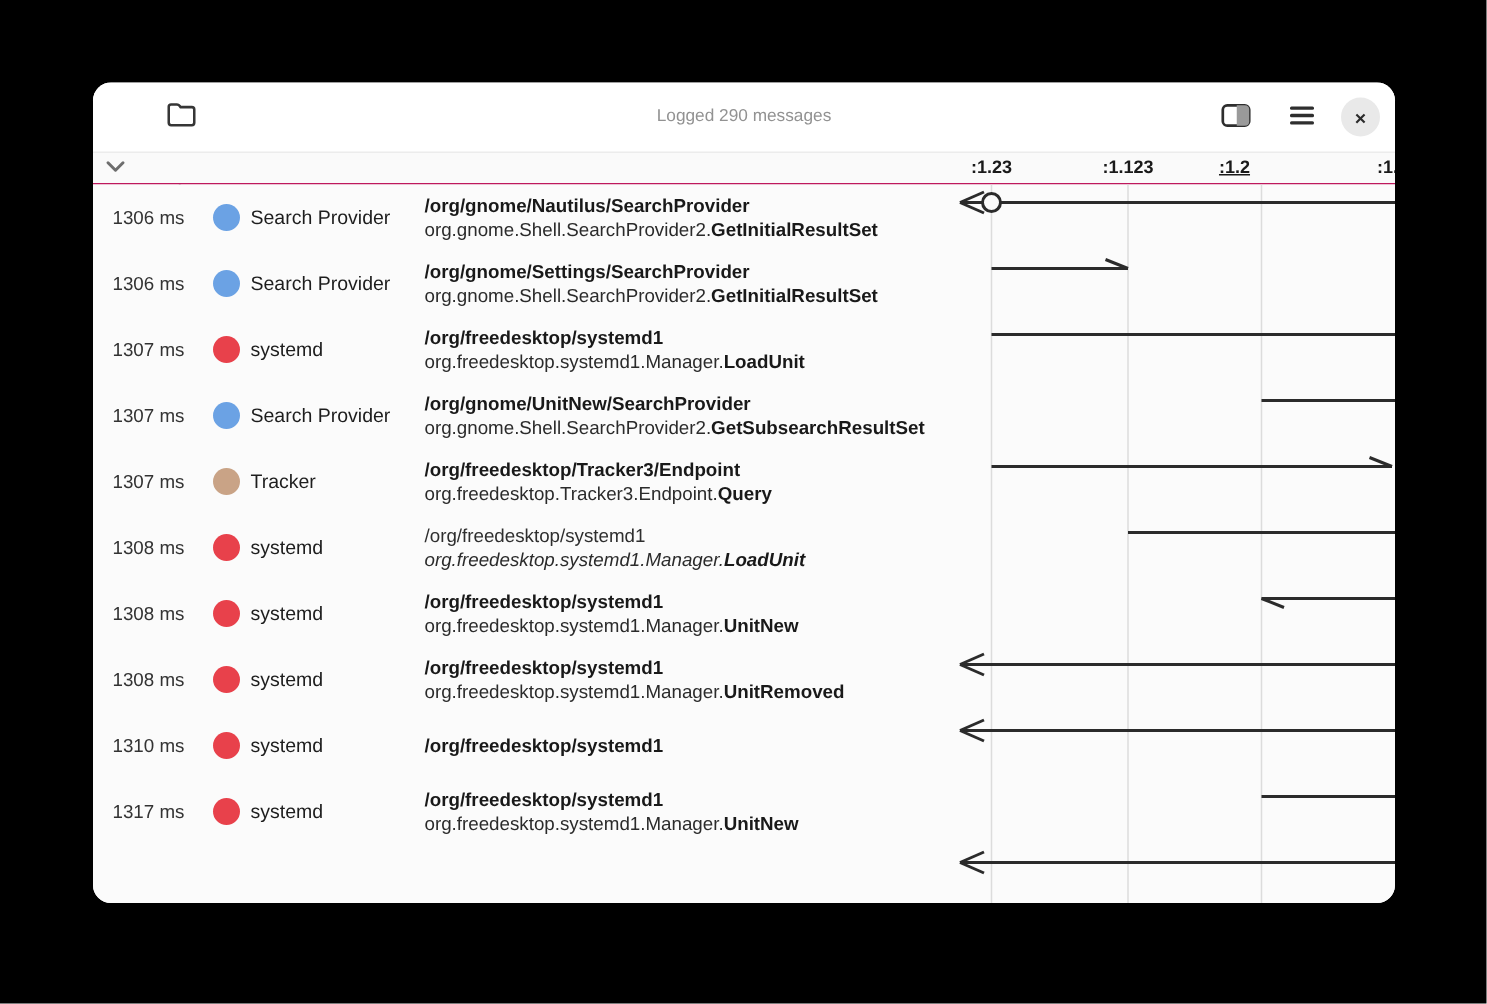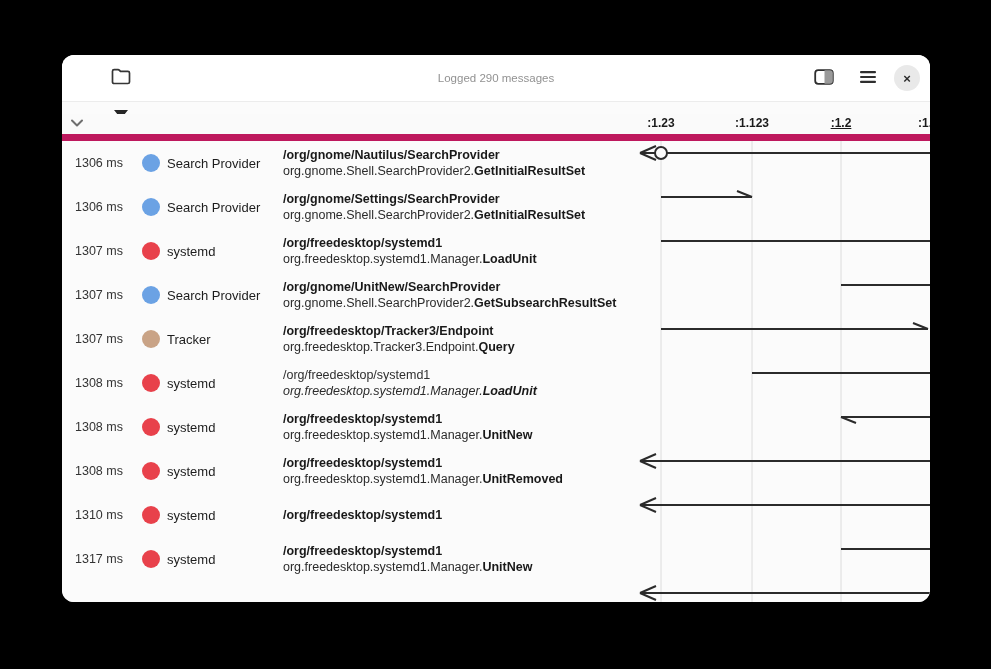--- a/index.html
+++ b/index.html
@@ -40,22 +40,21 @@
   .hb-title .subtitle{font-size:11.5px;color:#929292;line-height:13px;}
   .hb-right{margin-left:auto;display:flex;align-items:center;gap:8px;padding-right:10px;}
   .close-btn{
     width:26px;height:26px;border-radius:50%;background:#e9e9e9;border:none;
     display:flex;align-items:center;justify-content:center;cursor:pointer;
     font-size:13px;font-weight:700;color:#2b2b2b;font-family:inherit;
   }
   
   .colstrip{
     position:relative;height:20px;background:#fafafa;
-    border-bottom:7px solid #be185d;
-    margin-top:12px;
+    border-bottom:1px solid #be185d;
   }
   .expander{
     position:absolute;left:6px;top:2px;width:18px;height:16px;
     background:transparent;border:none;padding:0;cursor:pointer;color:#6e6e6e;
   }
   .col-label{
     position:absolute;top:2px;font-size:12px;font-weight:700;color:#1a1a1a;
     white-space:nowrap;
   }
   .col-label.centered{transform:translateX(-50%);}
@@ -133,21 +132,21 @@
     <button class="expander">
       <span>
         <svg width="16" height="12" viewBox="0 0 16 12" fill="none">
           <path d="M3 3.5 L8 8.5 L13 3.5" stroke="#6e6e6e" stroke-width="2" stroke-linecap="round" stroke-linejoin="round"></path>
         </svg>
       </span>
     </button>
     <div id="col-labels">
         <span class="col-label centered" style="left: 599px;">:1.23</span>
         <span class="col-label centered" style="left: 690px;">:1.123</span>
-        <span class="col-label centered" style="left: 779px; text-decoration: underline;">:1.2</span>
+        <span class="col-label centered" style="left: 761px; text-decoration: underline;">:1.2</span>
         <span class="col-label" style="left: 856px;">:1.</span>
       </div>
   </div>
 
   <div class="content">
     <svg id="tl-svg" class="timeline-svg" width="868" height="481">
         <line x1="599" y1="0" x2="599" y2="481" stroke="#dcdcdc" stroke-width="1"></line>
         <line x1="690" y1="0" x2="690" y2="481" stroke="#dcdcdc" stroke-width="1"></line>
         <line x1="779" y1="0" x2="779" y2="481" stroke="#dcdcdc" stroke-width="1"></line>
         <g>

